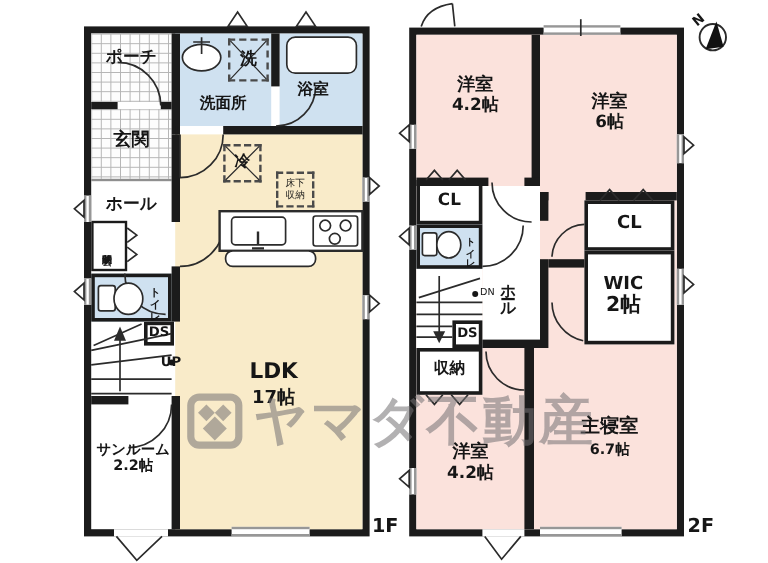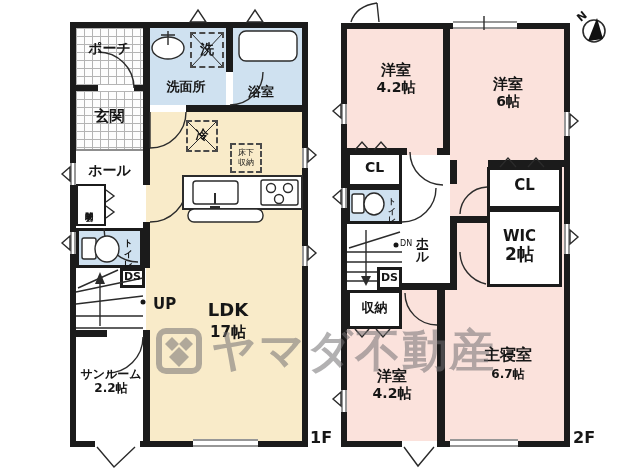--- a/index.html
+++ b/index.html
@@ -171,25 +171,25 @@
       <polygon points="588,41 597,18 603,39" fill="#111" stroke="none"></polygon>
     </g>
   </svg>
 
   <div class="a lbl" style="left:76px;top:40px;width:67px;font-size:14px"><span>ポーチ</span></div>
   <div class="a lbl" style="left:76px;top:108px;width:67px;font-size:15px"><span>玄関</span></div>
   <div class="a lbl" style="left:76px;top:162px;width:67px;font-size:14px"><span>ホール</span></div>
   <div class="a lbl vt" style="left:84px;top:188px;font-size:8px;height:36px;font-weight:600"><span>玄関収納</span></div>
   <div class="a lbl vt" style="left:123px;top:231px;font-size:9px;height:34px"><span>トイレ</span></div>
   <div class="a lbl" style="left:120px;top:271px;width:25px;font-size:11px"><span>DS</span></div>
-  <div class="a lbl" style="left:153px;top:296px;font-size:15px;font-weight:600"><span>UP</span></div>
+  <div class="a lbl" style="left:134px;top:296px;font-size:11px;font-weight:600"><span>UP</span></div>
   <div class="a lbl" style="left:76px;top:368px;width:70px;font-size:12px"><span>サンルーム</span><br><span style="font-size:12px">2.2帖</span></div>
   <div class="a lbl" style="left:146px;top:80px;width:80px;font-size:13px"><span>洗面所</span></div>
   <div class="a lbl" style="left:190px;top:41px;width:34px;font-size:14px;background:rgba(207,225,240,.0)"><span>洗</span></div>
-  <div class="a lbl" style="left:233px;top:85px;width:56px;font-size:13px"><span>浴室</span></div>
+  <div class="a lbl" style="left:233px;top:68px;width:56px;font-size:13px"><span>浴室</span></div>
   <div class="a lbl" style="left:186px;top:128px;width:32px;font-size:13px"><span>冷</span></div>
   <div class="a lbl" style="left:230px;top:148px;width:32px;font-size:8px;line-height:1.25;font-weight:400"><span>床下</span><br><span>収納</span></div>
   <div class="a lbl" style="left:178px;top:300px;width:100px;font-size:18px"><span>LDK</span><br><span style="font-size:15px">17帖</span></div>
   <div class="a lbl" style="left:310px;top:429px;font-size:16px;font-weight:600"><span>1F</span></div>
 
   <div class="a lbl" style="left:349px;top:62px;width:94px;font-size:15px"><span>洋室</span><br><span style="font-size:14px">4.2帖</span></div>
   <div class="a lbl" style="left:452px;top:76px;width:112px;font-size:15px"><span>洋室</span><br><span style="font-size:14px">6帖</span></div>
   <div class="a lbl" style="left:347px;top:159px;width:55px;font-size:14px"><span>CL</span></div>
   <div class="a lbl vt" style="left:387px;top:189px;font-size:8px;height:34px"><span>トイレ</span></div>
   <div class="a lbl vt" style="left:414px;top:212px;font-size:13px;height:62px"><span>ホール</span></div>

